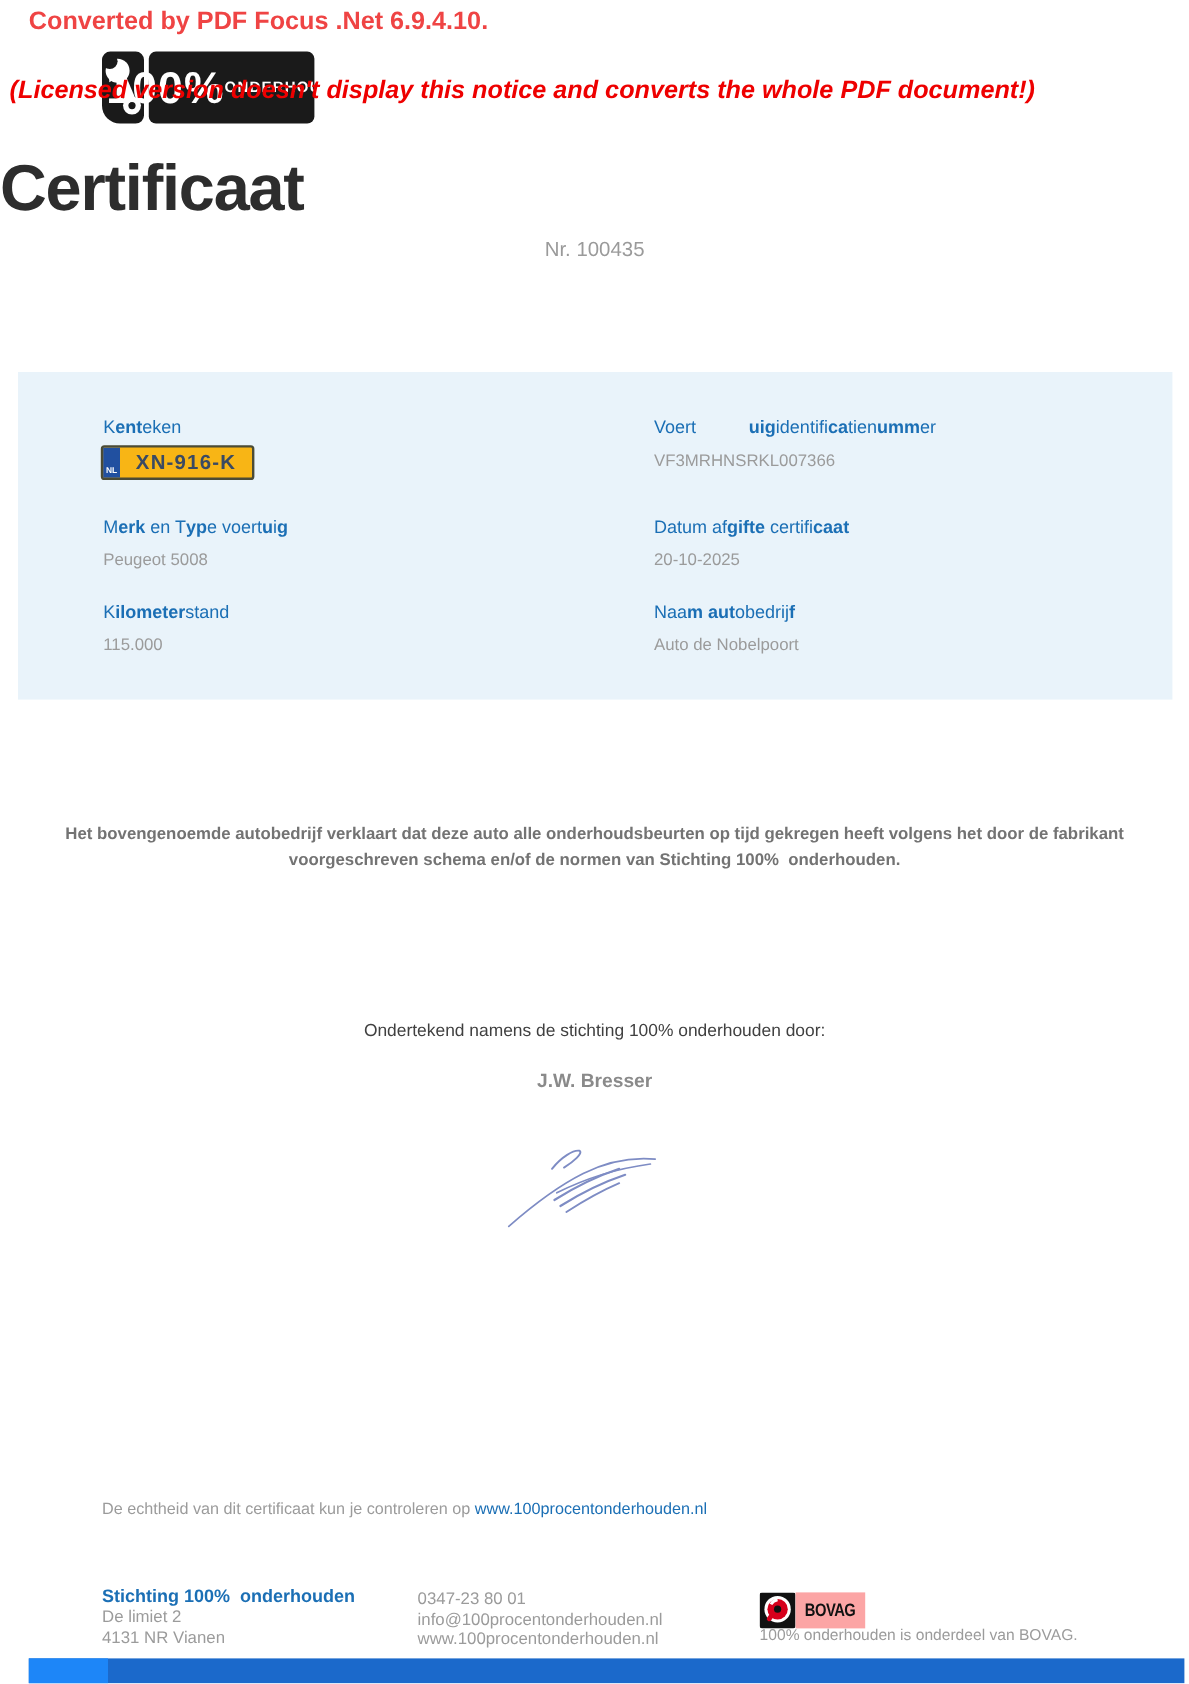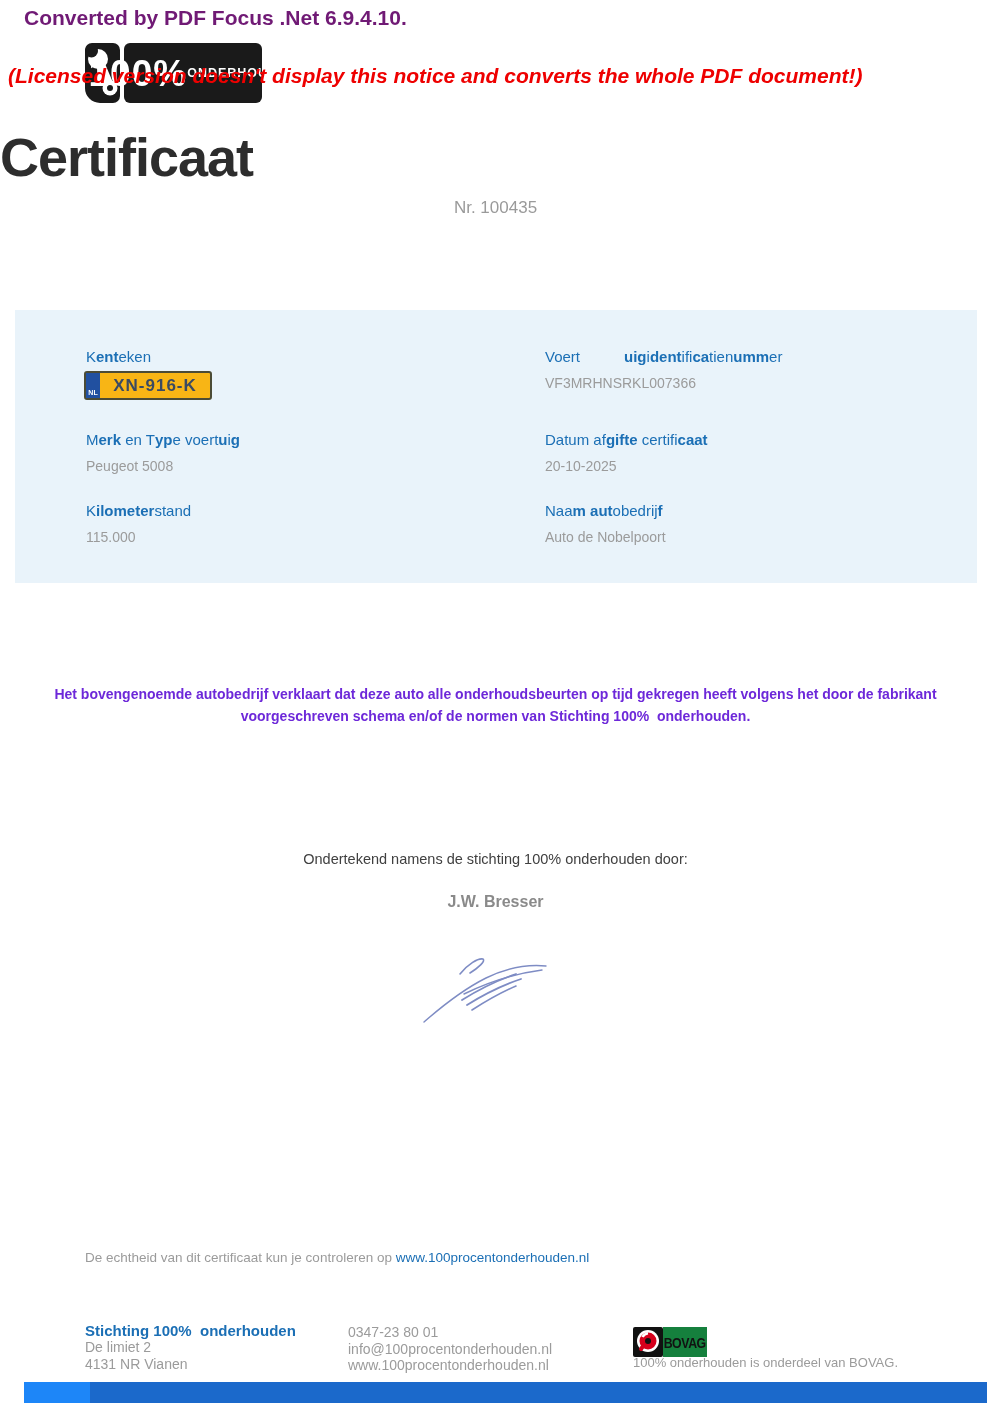--- a/index.html
+++ b/index.html
@@ -1,20 +1,20 @@
 <!DOCTYPE html>
 <html><head>
 <meta charset="utf-8">
 <style>
   html,body{margin:0;padding:0;background:#fff;}
   .page{position:relative;width:991px;height:1403px;background:#fff;overflow:hidden;
         font-family:"Liberation Sans",sans-serif;}
 
   
-  .notice1{position:absolute;left:24px;top:6px;font-size:21px;font-weight:bold;color:#701a75;}
+  .notice1{position:absolute;left:24px;top:6px;font-size:21px;font-weight:bold;color:#ef4444;}
   .notice2{position:absolute;left:8px;top:64px;font-size:21px;font-weight:bold;font-style:italic;
            color:#ee0000;z-index:5;white-space:nowrap;}
 
   
   .brand{position:absolute;left:85px;top:43px;display:flex;gap:4px;z-index:1;}
   .brand-box-icon{width:35px;height:60px;background:#1a1a1a;border-radius:7px 7px 7px 15px;
                   display:flex;align-items:center;justify-content:center;}
   .brand-box-text{width:138px;height:60px;background:#1a1a1a;border-radius:6px;color:#fff;
                   display:flex;flex-direction:row;align-items:center;justify-content:center;line-height:1;}
   .brand-pct{font-size:37px;font-weight:bold;letter-spacing:1px;}
@@ -36,38 +36,38 @@
   
   .plate{position:absolute;left:69px;top:61px;width:128px;height:29px;background:#f8b515;
          border:2px solid #4b4b35;border-radius:3px;display:flex;align-items:stretch;box-sizing:border-box;}
   .plate-strip{width:14px;background:#2150a0;display:flex;align-items:flex-end;justify-content:center;}
   .plate-country{color:#fff;font-size:7px;font-weight:bold;margin-bottom:2px;}
   .plate-number{flex:1;display:flex;align-items:center;justify-content:center;
                 font-size:17px;font-weight:bold;color:#3a4a63;letter-spacing:1px;}
 
   
   .declaration{position:absolute;left:18px;top:683px;width:955px;text-align:center;
-               font-size:14px;font-weight:bold;color:#6d28d9;line-height:22px;white-space:pre-wrap;}
+               font-size:14px;font-weight:bold;color:#737373;line-height:22px;white-space:pre-wrap;}
 
   
   .sign-intro{position:absolute;left:0;top:851px;width:100%;text-align:center;font-size:14.5px;color:#404040;}
   .sign-name{position:absolute;left:0;top:893px;width:100%;text-align:center;font-size:16px;font-weight:bold;color:#8a8a8a;}
   .sign-role{position:absolute;left:0;top:916px;width:100%;text-align:center;font-size:16px;font-weight:bold;color:#8a8a8a;}
   .signature{position:absolute;left:420px;top:942px;}
 
   
   .verify{position:absolute;left:85px;top:1250px;font-size:13.5px;color:#9b9b9b;}
   .verify a{color:#1b6fb5;text-decoration:none;}
 
   
   .foot-org{position:absolute;left:85px;top:1322px;font-size:14px;color:#9b9b9b;line-height:17px;}
   .foot-org .org-name{font-size:15px;font-weight:bold;color:#1b6fb5;white-space:pre-wrap;}
   .foot-contact{position:absolute;left:348px;top:1324px;font-size:14px;color:#9b9b9b;line-height:16.5px;}
   .bovag{position:absolute;left:633px;top:1327px;display:flex;height:30px;}
-  .bovag-yellow{width:44px;height:30px;background:#15803d;display:flex;align-items:center;justify-content:center;}
+  .bovag-yellow{width:58px;height:30px;background:#fca5a5;display:flex;align-items:center;justify-content:center;}
   .bovag-text{font-size:15px;font-weight:bold;color:#111;transform:scaleX(0.82);letter-spacing:-0.5px;}
   .bovag-note{position:absolute;left:633px;top:1355px;font-size:13px;color:#9b9b9b;}
 
   
   .bottom-bar{position:absolute;left:24px;top:1382px;width:963px;height:21px;background:#1b69cb;}
   .bottom-bar-light{position:absolute;left:0;top:0;width:66px;height:21px;background:#1d86f8;}
 </style>
 </head>
 <body>
 
@@ -112,21 +112,21 @@
       <div class="label"><span>M</span><span style="font-weight: bold;">erk</span><span> en </span><span>T</span><span style="font-weight: bold;">yp</span><span>e voert</span><span style="font-weight: bold;">u</span><span>i</span><span style="font-weight: bold;">g</span></div>
       <div class="value">Peugeot  5008</div>
     </div>
 
     <div class="field" style="left:71px;top:192px;">
       <div class="label"><span>K</span><span style="font-weight: bold;">ilometer</span><span>stand</span></div>
       <div class="value">115.000</div>
     </div>
 
     <div class="field" style="left:530px;top:38px;">
-      <div class="label"><span>Voert</span><span style="font-weight: bold; padding-left: 44px;">uig</span><span>i</span><span style="font-weight: bold;">dent</span><span>ifi</span><span style="font-weight: bold;">ca</span><span>tien</span><span style="font-weight: bold; margin-top: 24px;">umm</span><span>er</span></div>
+      <div class="label"><span>Voert</span><span style="font-weight: bold; padding-left: 44px;">uig</span><span>i</span><span style="font-weight: normal;">dent</span><span>ifi</span><span style="font-weight: bold;">ca</span><span>tien</span><span style="font-weight: bold; margin-top: 24px;">umm</span><span>er</span></div>
       <div class="value">VF3MRHNSRKL007366</div>
     </div>
 
     <div class="field" style="left:530px;top:121px;">
       <div class="label"><span>D</span><span>atum af</span><span style="font-weight: bold;">gifte</span><span> </span><span style="font-weight: normal;">cert</span><span>ifi</span><span style="font-weight: bold;">caat</span></div>
       <div class="value">20-10-2025</div>
     </div>
 
     <div class="field" style="left:530px;top:192px;">
       <div class="label"><span>Naa</span><span style="font-weight: bold;">m</span><span> </span><span style="font-weight: bold;">aut</span><span>obedrij</span><span style="font-weight: bold;">f</span></div>

